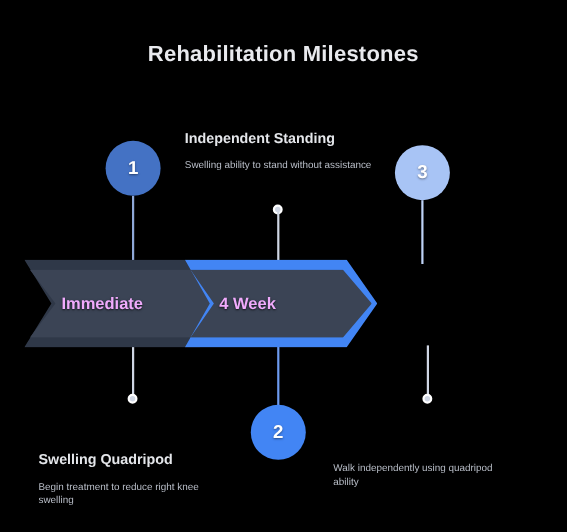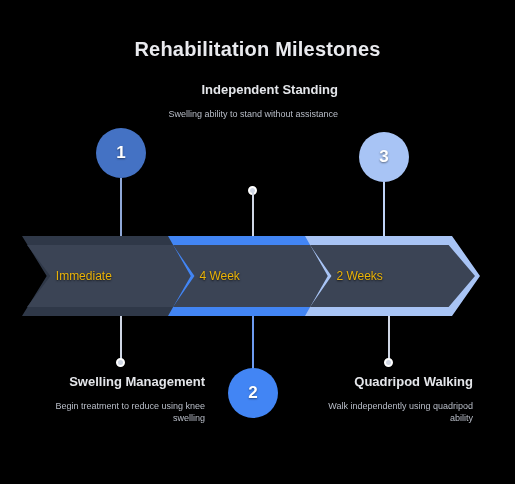--- a/index.html
+++ b/index.html
@@ -52,23 +52,23 @@
     position:absolute;
     left:5px; top:9px;
     width:calc(100% - 10px); height:62px;
     background:#3b4455;
     clip-path:polygon(0% 0%, 84% 0%, 100% 50%, 84% 100%, 0% 100%, 13% 50%);
     display:flex;
     align-items:center;
   }
   .chev .inner .lbl{
     margin-left:16%;
-    font-size:12px;
-    font-weight:normal;
-    color:#eab308;
+    font-size:15px;
+    font-weight:bold;
+    color:#f0abfc;
     text-shadow:0 1px 2px rgba(0,0,0,.75);
     white-space:nowrap;
   }
 
   
   .conn{ position:absolute; width:2px; }
   .dot{
     position:absolute;
     width:9px; height:9px;
     border-radius:50%;
@@ -84,21 +84,21 @@
     display:flex;
     align-items:center;
     justify-content:center;
     font-size:17px;
     font-weight:bold;
     color:#ffffff;
     text-shadow:0 1px 2px rgba(0,0,0,.45);
   }
 
   
-  .msblock{ position:absolute; text-align:right; }
+  .msblock{ position:absolute; text-align:left;margin-top:36px; }
   .msblock .ms-title{
     font-size:13px;
     font-weight:bold;
     color:#e4e6ea;
     line-height:1.28;
     text-shadow:0 1px 2px rgba(0,0,0,.85);
   }
   .msblock .ms-desc{
     margin-top:9px;
     font-size:9px;
@@ -117,22 +117,22 @@
   <div class="conn" style="left:120px; top:178px; height:62px; background:#8fa8d8;"></div>
 
   <div class="circle" style="left:96px; top:128px; background:#4472c4;">
     <span>1</span>
   </div>
 
   <div class="conn" style="left:120px; top:314px; height:48px; background:#cfd6e4;"></div>
   <div class="dot" style="left:116px; top:358px;"></div>
 
   <div class="msblock" style="left:35px; top:374px; width:170px;">
-    <div class="ms-title">Swelling Management</div>
-    <div class="ms-desc">Begin treatment to reduce using knee swelling</div>
+    <div class="ms-title">Swelling Quadripod</div>
+    <div class="ms-desc">Begin treatment to reduce right knee swelling</div>
   </div>
 
   <div class="msblock" style="left:168px; top:82px; width:170px;">
     <div class="ms-title">Independent Standing</div>
     <div class="ms-desc">Swelling ability to stand without assistance</div>
   </div>
 
   <div class="dot" style="left:248px; top:186px;"></div>
   <div class="conn" style="left:252px; top:192px; height:48px; background:#cfd6e4;"></div>
 
@@ -144,42 +144,35 @@
   <div class="conn" style="left:383px; top:182px; height:58px; background:#bfd3f7;"></div>
 
   <div class="circle" style="left:359px; top:132px; background:#a8c4f5;">
     <span>3</span>
   </div>
 
   <div class="conn" style="left:388px; top:314px; height:48px; background:#cfd6e4;"></div>
   <div class="dot" style="left:384px; top:358px;"></div>
 
   <div class="msblock" style="left:303px; top:374px; width:170px;">
-    <div class="ms-title">Quadripod Walking</div>
     <div class="ms-desc">Walk independently using quadripod ability</div>
   </div>
 
   <div class="band">
 
     <div class="chev" style="left:22px; width:190px;">
       <div class="outer" style="background:#2f3848;"></div>
       <div class="inner">
         <span class="lbl">Immediate</span>
       </div>
     </div>
 
     <div class="chev" style="left:168px; width:175px;">
       <div class="outer" style="background:#4285f4;"></div>
       <div class="inner">
         <span class="lbl">4 Week</span>
       </div>
     </div>
 
-    <div class="chev" style="left:305px; width:175px;">
-      <div class="outer" style="background:#a8c4f5;"></div>
-      <div class="inner">
-        <span class="lbl">2 Weeks</span>
-      </div>
-    </div>
 
   </div>
 
 </div>
 
 </body></html>

